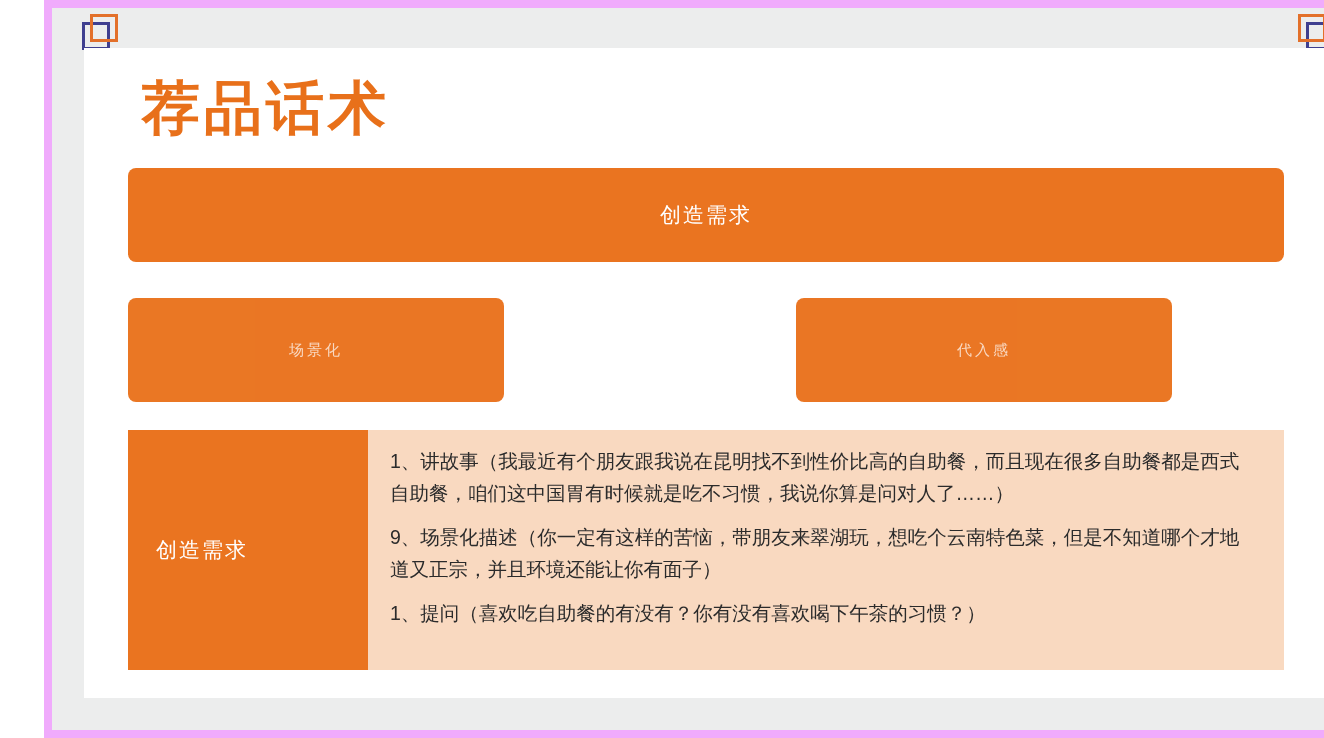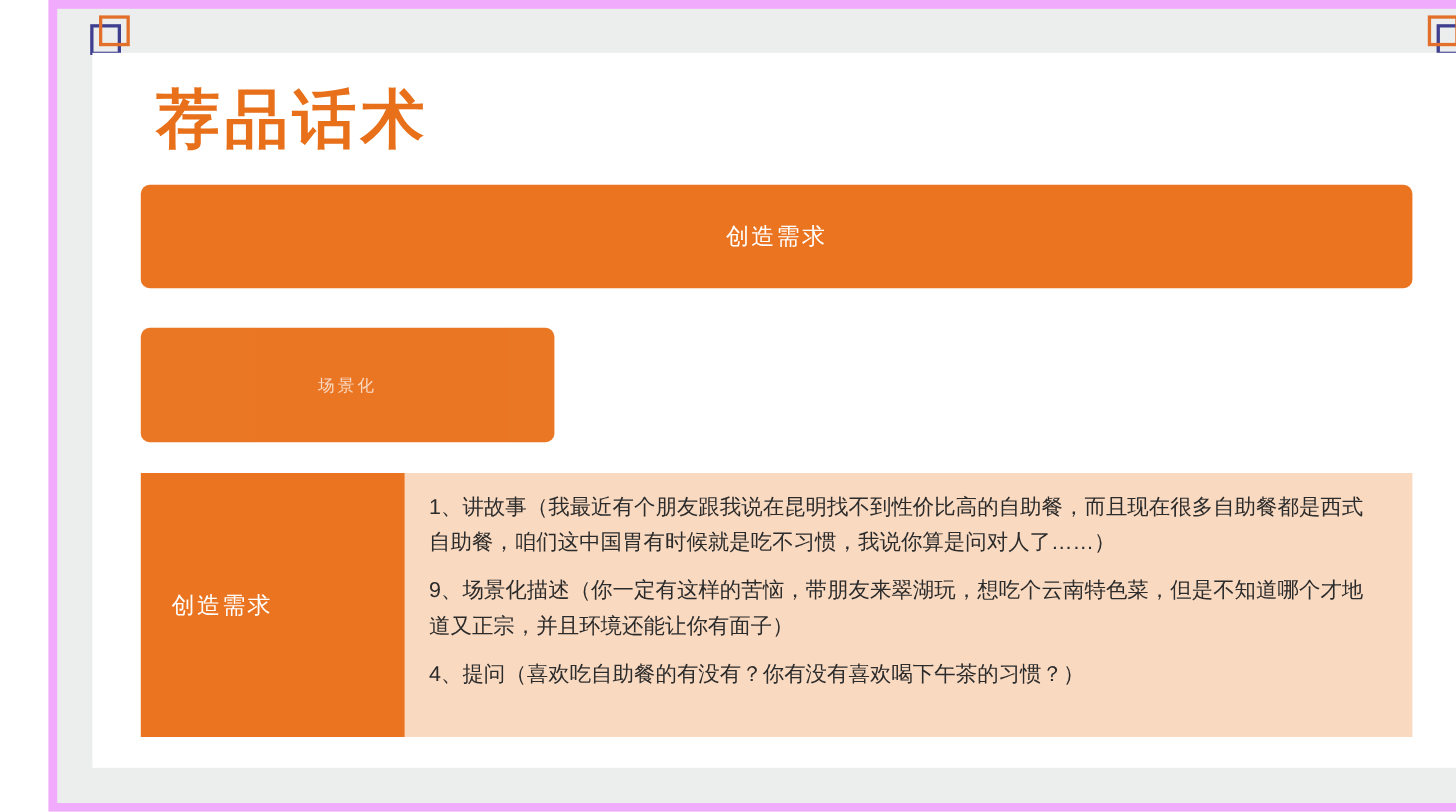--- a/index.html
+++ b/index.html
@@ -178,26 +178,29 @@
       <div class="title">荐品话术</div>
 
       <div class="banner">
         <span>创造需求</span>
       </div>
 
       <div class="pill-row">
         <div class="pill">
           <span>场景化</span>
         </div>
+        <div class="pill">
+          <span>代入感</span>
+        </div>
       </div>
 
       <div class="content-row">
         <div class="content-label">创造需求</div>
         <div class="content-body">
           <p>1、讲故事（我最近有个朋友跟我说在昆明找不到性价比高的自助餐，而且现在很多自助餐都是西式自助餐，咱们这中国胃有时候就是吃不习惯，我说你算是问对人了……）</p>
           <p>9、场景化描述（你一定有这样的苦恼，带朋友来翠湖玩，想吃个云南特色菜，但是不知道哪个才地道又正宗，并且环境还能让你有面子）</p>
-          <p>4、提问（喜欢吃自助餐的有没有？你有没有喜欢喝下午茶的习惯？）</p>
+          <p>1、提问（喜欢吃自助餐的有没有？你有没有喜欢喝下午茶的习惯？）</p>
         </div>
       </div>
 
     </div>
   </div>
 </div>
 
 </body></html>

